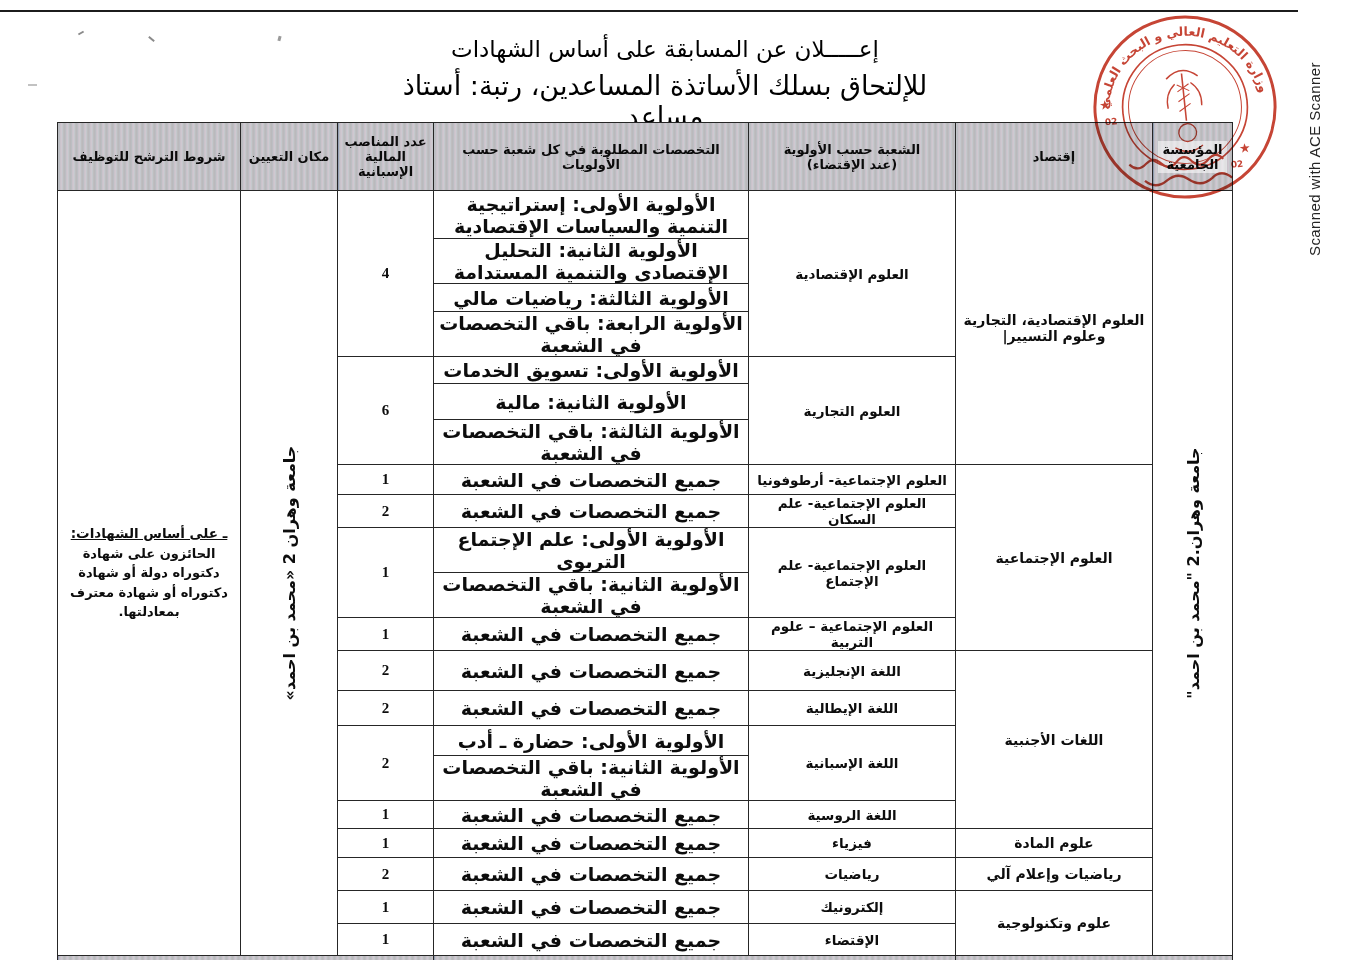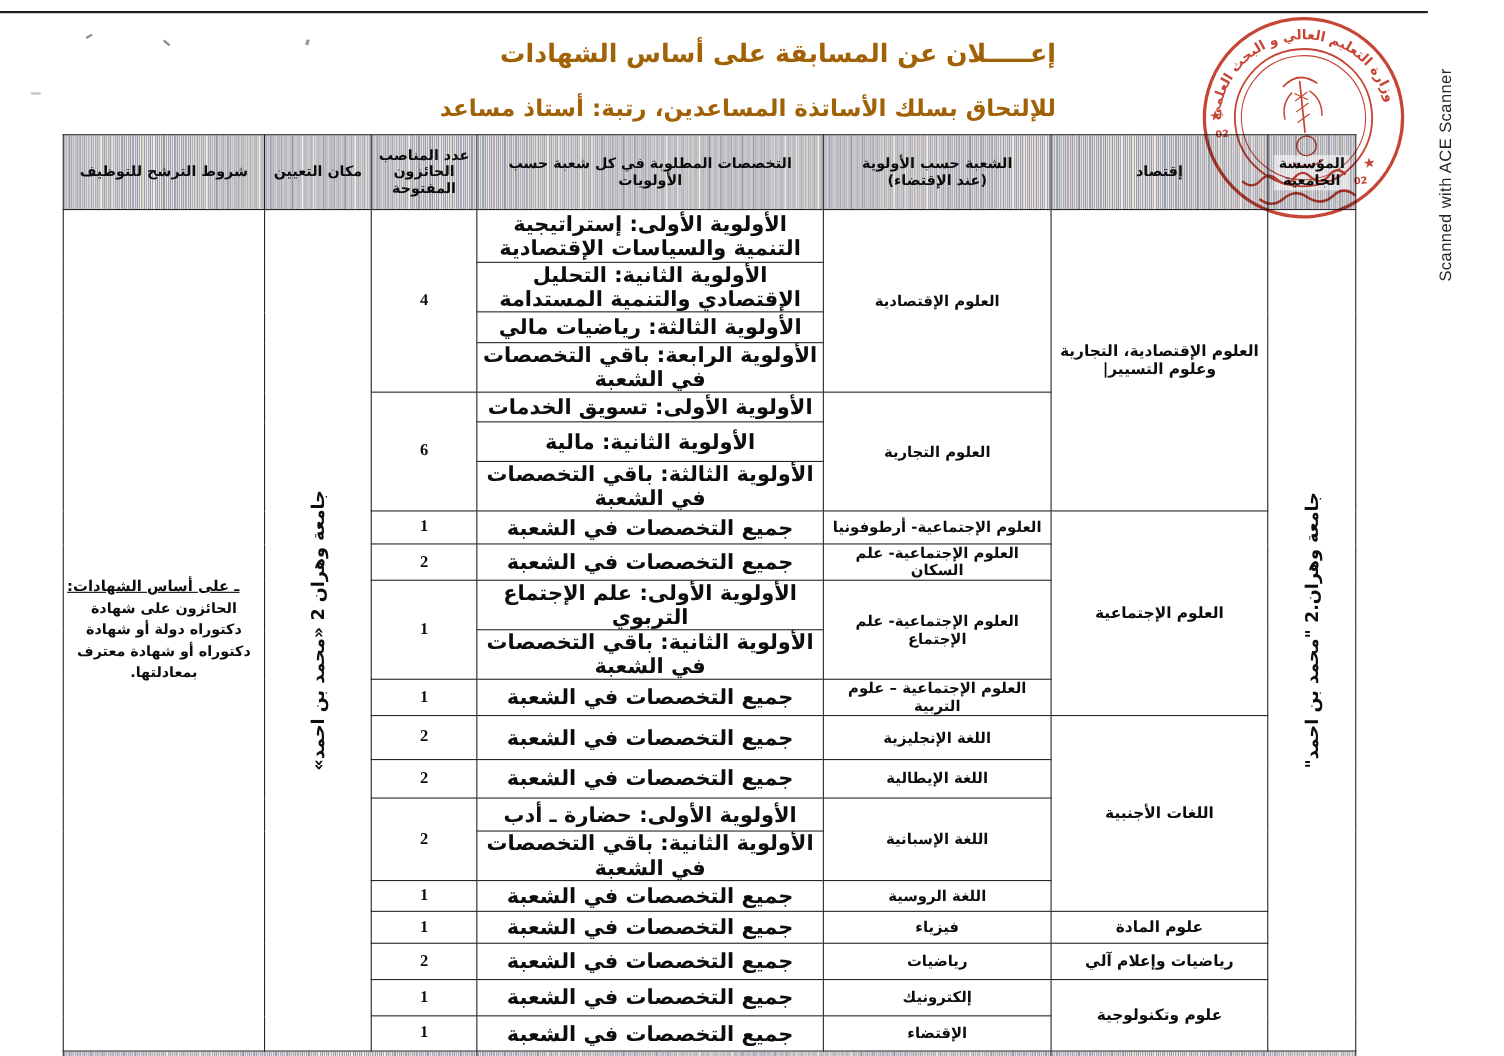--- a/index.html
+++ b/index.html
@@ -5,24 +5,24 @@
   html,body{margin:0;padding:0;background:#fff;}
   .page{position:relative;width:1367px;height:960px;background:#ffffff;overflow:hidden;
         font-family:"DejaVu Sans",sans-serif;color:#0d0d0d;}
   .topline{position:absolute;left:0;top:10px;width:1298px;height:2px;background:#1c1c1c;}
   .mark{position:absolute;background:#8a8a8a;}
   .m1{left:78px;top:32px;width:6px;height:2px;transform:rotate(-30deg);}
   .m2{left:148px;top:38px;width:7px;height:2px;transform:rotate(40deg);}
   .m3{left:278px;top:36px;width:3px;height:5px;transform:rotate(15deg);background:#9a9a9a;}
   .m4{left:28px;top:84px;width:9px;height:2px;background:#c2c2c2;}
 
-  .title{position:absolute;left:370px;top:36px;width:590px;direction:rtl;
-         font-weight:bold;color:#a16207;}
+  .title{position:absolute;left:370px;top:36px;width:590px;text-align:center;direction:rtl;
+         font-weight:normal;color:#000000;}
   .title .l1{font-size:23px;}
-  .title .l2{font-size:21px;margin-top:24px;}
+  .title .l2{font-size:27px;margin-top:8px;}
 
   table.doc{position:absolute;left:57px;top:122px;width:1175px;border-collapse:collapse;
             table-layout:fixed;direction:rtl;}
   table.doc td,table.doc th{border:1px solid #262626;padding:0 3px;font-weight:bold;
             text-align:center;vertical-align:middle;overflow:hidden;}
   .hatch{background:repeating-linear-gradient(90deg,
       #8f99ae 0px,#8f99ae 1px,
       #e9e3d8 1px,#e9e3d8 2px,
       #aba3bd 2px,#aba3bd 3px,
       #f2ede3 3px,#f2ede3 4px,
@@ -31,21 +31,21 @@
   th.hdr{height:66px;font-size:13px;white-space:pre-line;color:#0b0b0b;}
   th.hdr span{background:rgba(255,255,255,0.55);padding:1px 4px;display:inline-block;white-space:pre-line;}
   td.spec{font-size:19px;margin-top:40px;}
   td.branch{font-size:13.5px;}
   td.field{font-size:14px;}
   td.count{font-size:15px;font-family:"Liberation Serif","DejaVu Serif",serif;}
   td.rot{position:relative;}
   .vert{position:absolute;left:50%;top:50%;transform:translate(-50%,-50%) rotate(-90deg);
         white-space:nowrap;direction:rtl;font-weight:bold;font-size:16px;}
   td.cond{vertical-align:top;padding-top:274px;font-size:13px;direction:rtl;}
-  .cond-h{text-decoration:underline;font-size:13.5px;text-align:left;}
+  .cond-h{text-decoration:underline;font-size:13.5px;text-align:center;}
   .cond-b{margin-top:3px;line-height:1.5;text-align:center;padding:0 5px;}
   tr.total{height:37px;}
   tr.total td{font-size:15px;}
   tr.total span{background:rgba(255,255,255,0.6);padding:1px 12px;display:inline-block;}
 
   .stamp{position:absolute;left:1086px;top:6px;width:198px;height:202px;
          transform:rotate(-6deg);opacity:0.9;mix-blend-mode:multiply;}
   .scan-note{position:absolute;left:1306px;top:12px;width:28px;height:246px;}
   .scan-note span{display:block;white-space:nowrap;transform-origin:top left;
          transform:rotate(-90deg) translateX(-244px);font-size:15px;color:#242424;
@@ -78,21 +78,21 @@
     </colgroup>
     <tbody>
         <tr style="height:68px">
       <th class="hdr hatch"><span>المؤسسة
 الجامعية</span></th>
       <th class="hdr hatch">إقتصاد</th>
       <th class="hdr hatch">الشعبة حسب الأولوية
 (عند الإقتضاء)</th>
       <th class="hdr hatch">التخصصات المطلوبة في كل شعبة حسب الأولويات</th>
       <th class="hdr hatch">عدد المناصب
-الحائزون المفتوحة</th>
+المالية الإسبانية</th>
       <th class="hdr hatch">مكان التعيين</th>
       <th class="hdr hatch">شروط الترشح للتوظيف</th>
     </tr>
 
     <tr style="height:48px">
       <td class="rot" rowspan="21">
             <div class="vert">جامعة وهران.2 "محمد بن احمد"</div>
           </td>
       <td class="field" rowspan="7">العلوم الإقتصادية، التجارية وعلوم التسيير|</td>
       <td class="branch" rowspan="4">العلوم الإقتصادية</td>

